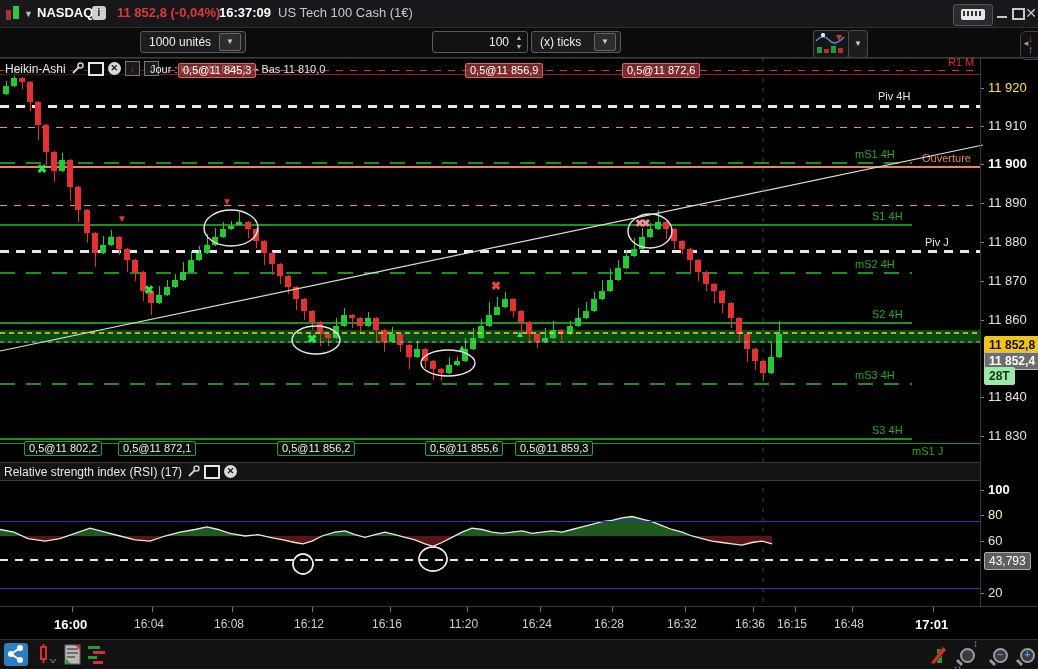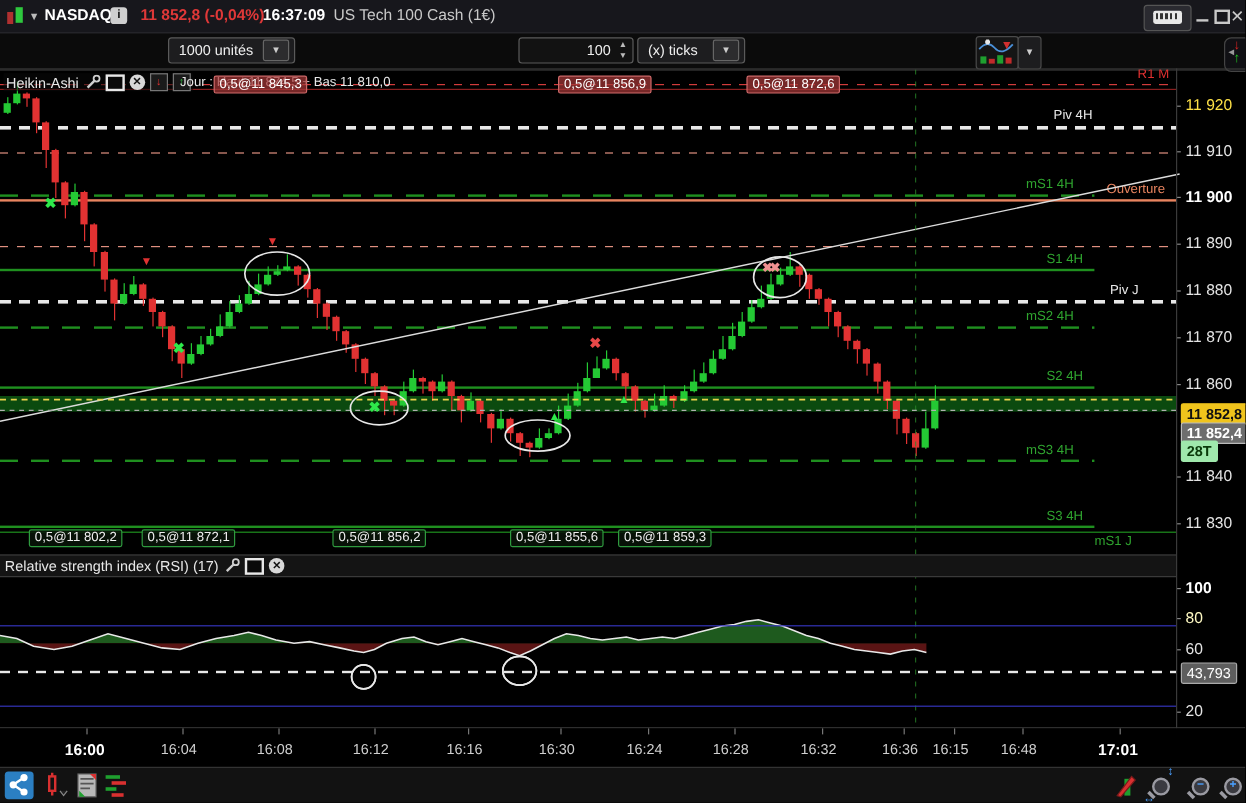--- a/index.html
+++ b/index.html
@@ -492,21 +492,21 @@
       <div class="t-label bold" style="left: 54px;">16:00</div>
       <div class="t-tick" style="left: 72px;"></div>
       <div class="t-label" style="left: 134px;">16:04</div>
       <div class="t-tick" style="left: 152px;"></div>
       <div class="t-label" style="left: 214px;">16:08</div>
       <div class="t-tick" style="left: 232px;"></div>
       <div class="t-label" style="left: 294px;">16:12</div>
       <div class="t-tick" style="left: 312px;"></div>
       <div class="t-label" style="left: 372px;">16:16</div>
       <div class="t-tick" style="left: 390px;"></div>
-      <div class="t-label" style="left: 449px;">16:30</div>
+      <div class="t-label" style="left: 449px;">11:20</div>
       <div class="t-tick" style="left: 467px;"></div>
       <div class="t-label" style="left: 522px;">16:24</div>
       <div class="t-tick" style="left: 540px;"></div>
       <div class="t-label" style="left: 594px;">16:28</div>
       <div class="t-tick" style="left: 612px;"></div>
       <div class="t-label" style="left: 667px;">16:32</div>
       <div class="t-tick" style="left: 685px;"></div>
       <div class="t-label" style="left: 735px;">16:36</div>
       <div class="t-tick" style="left: 753px;"></div>
       <div class="t-label" style="left: 777px;">16:15</div>

